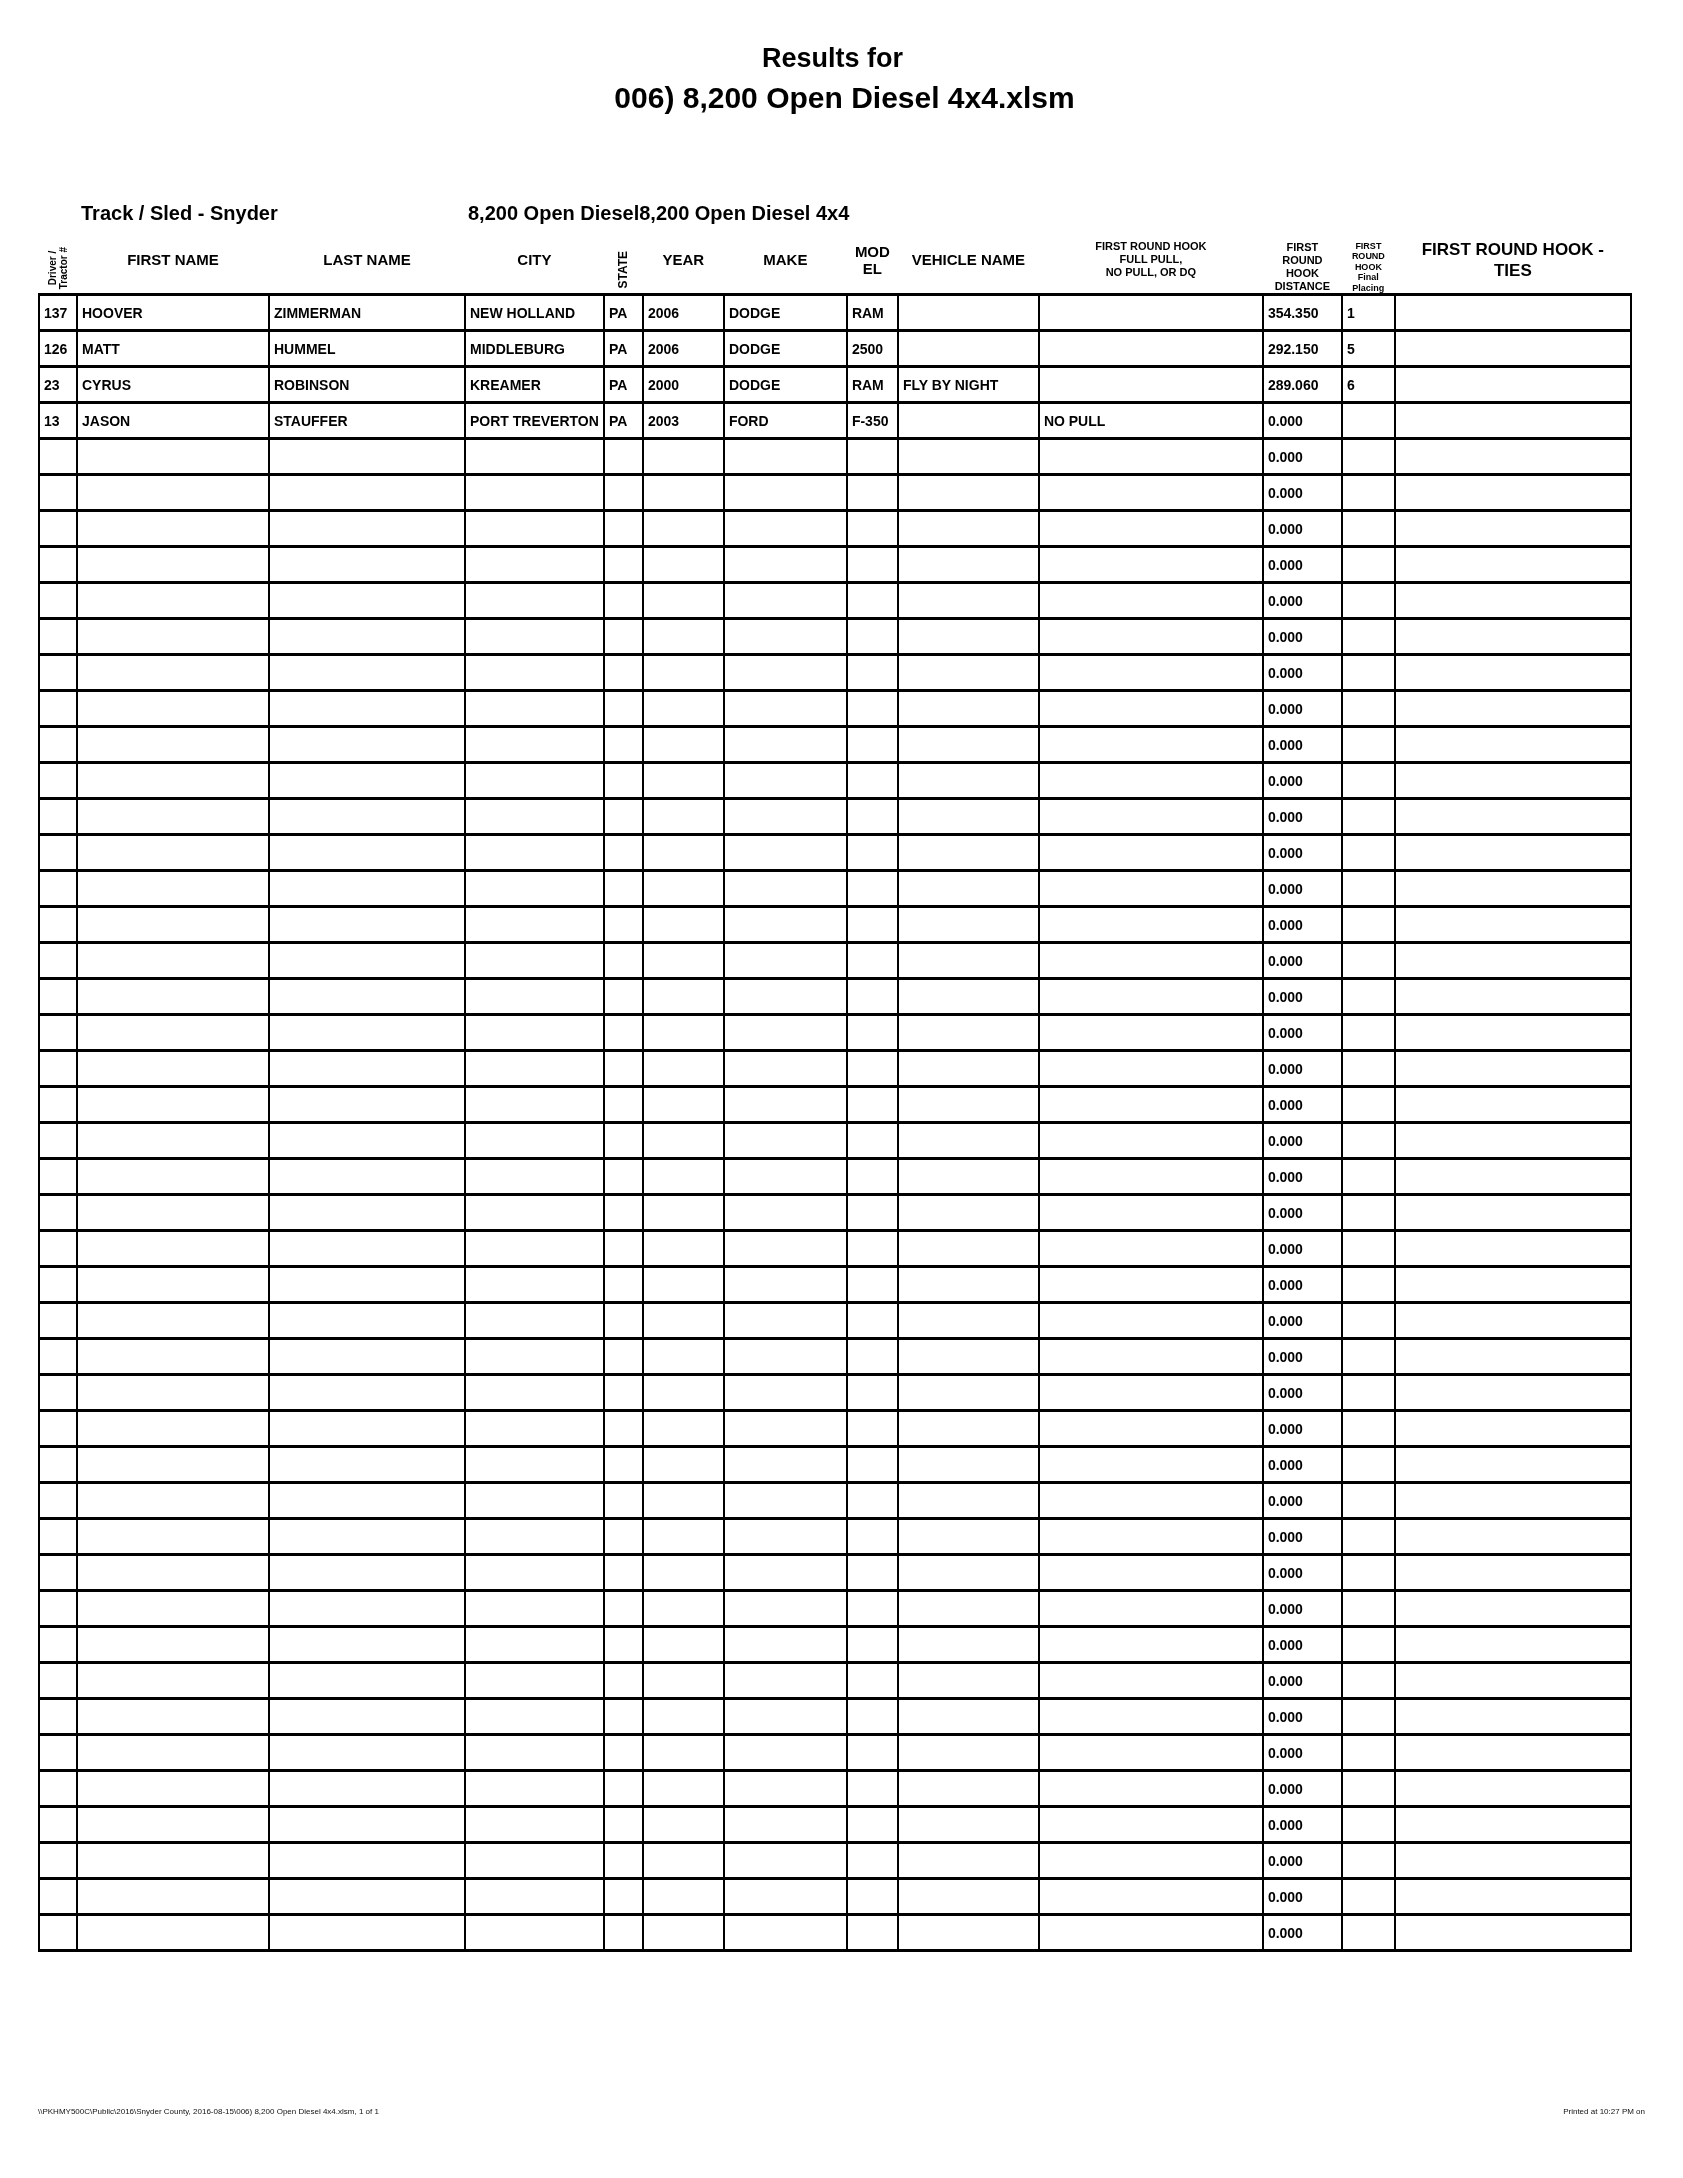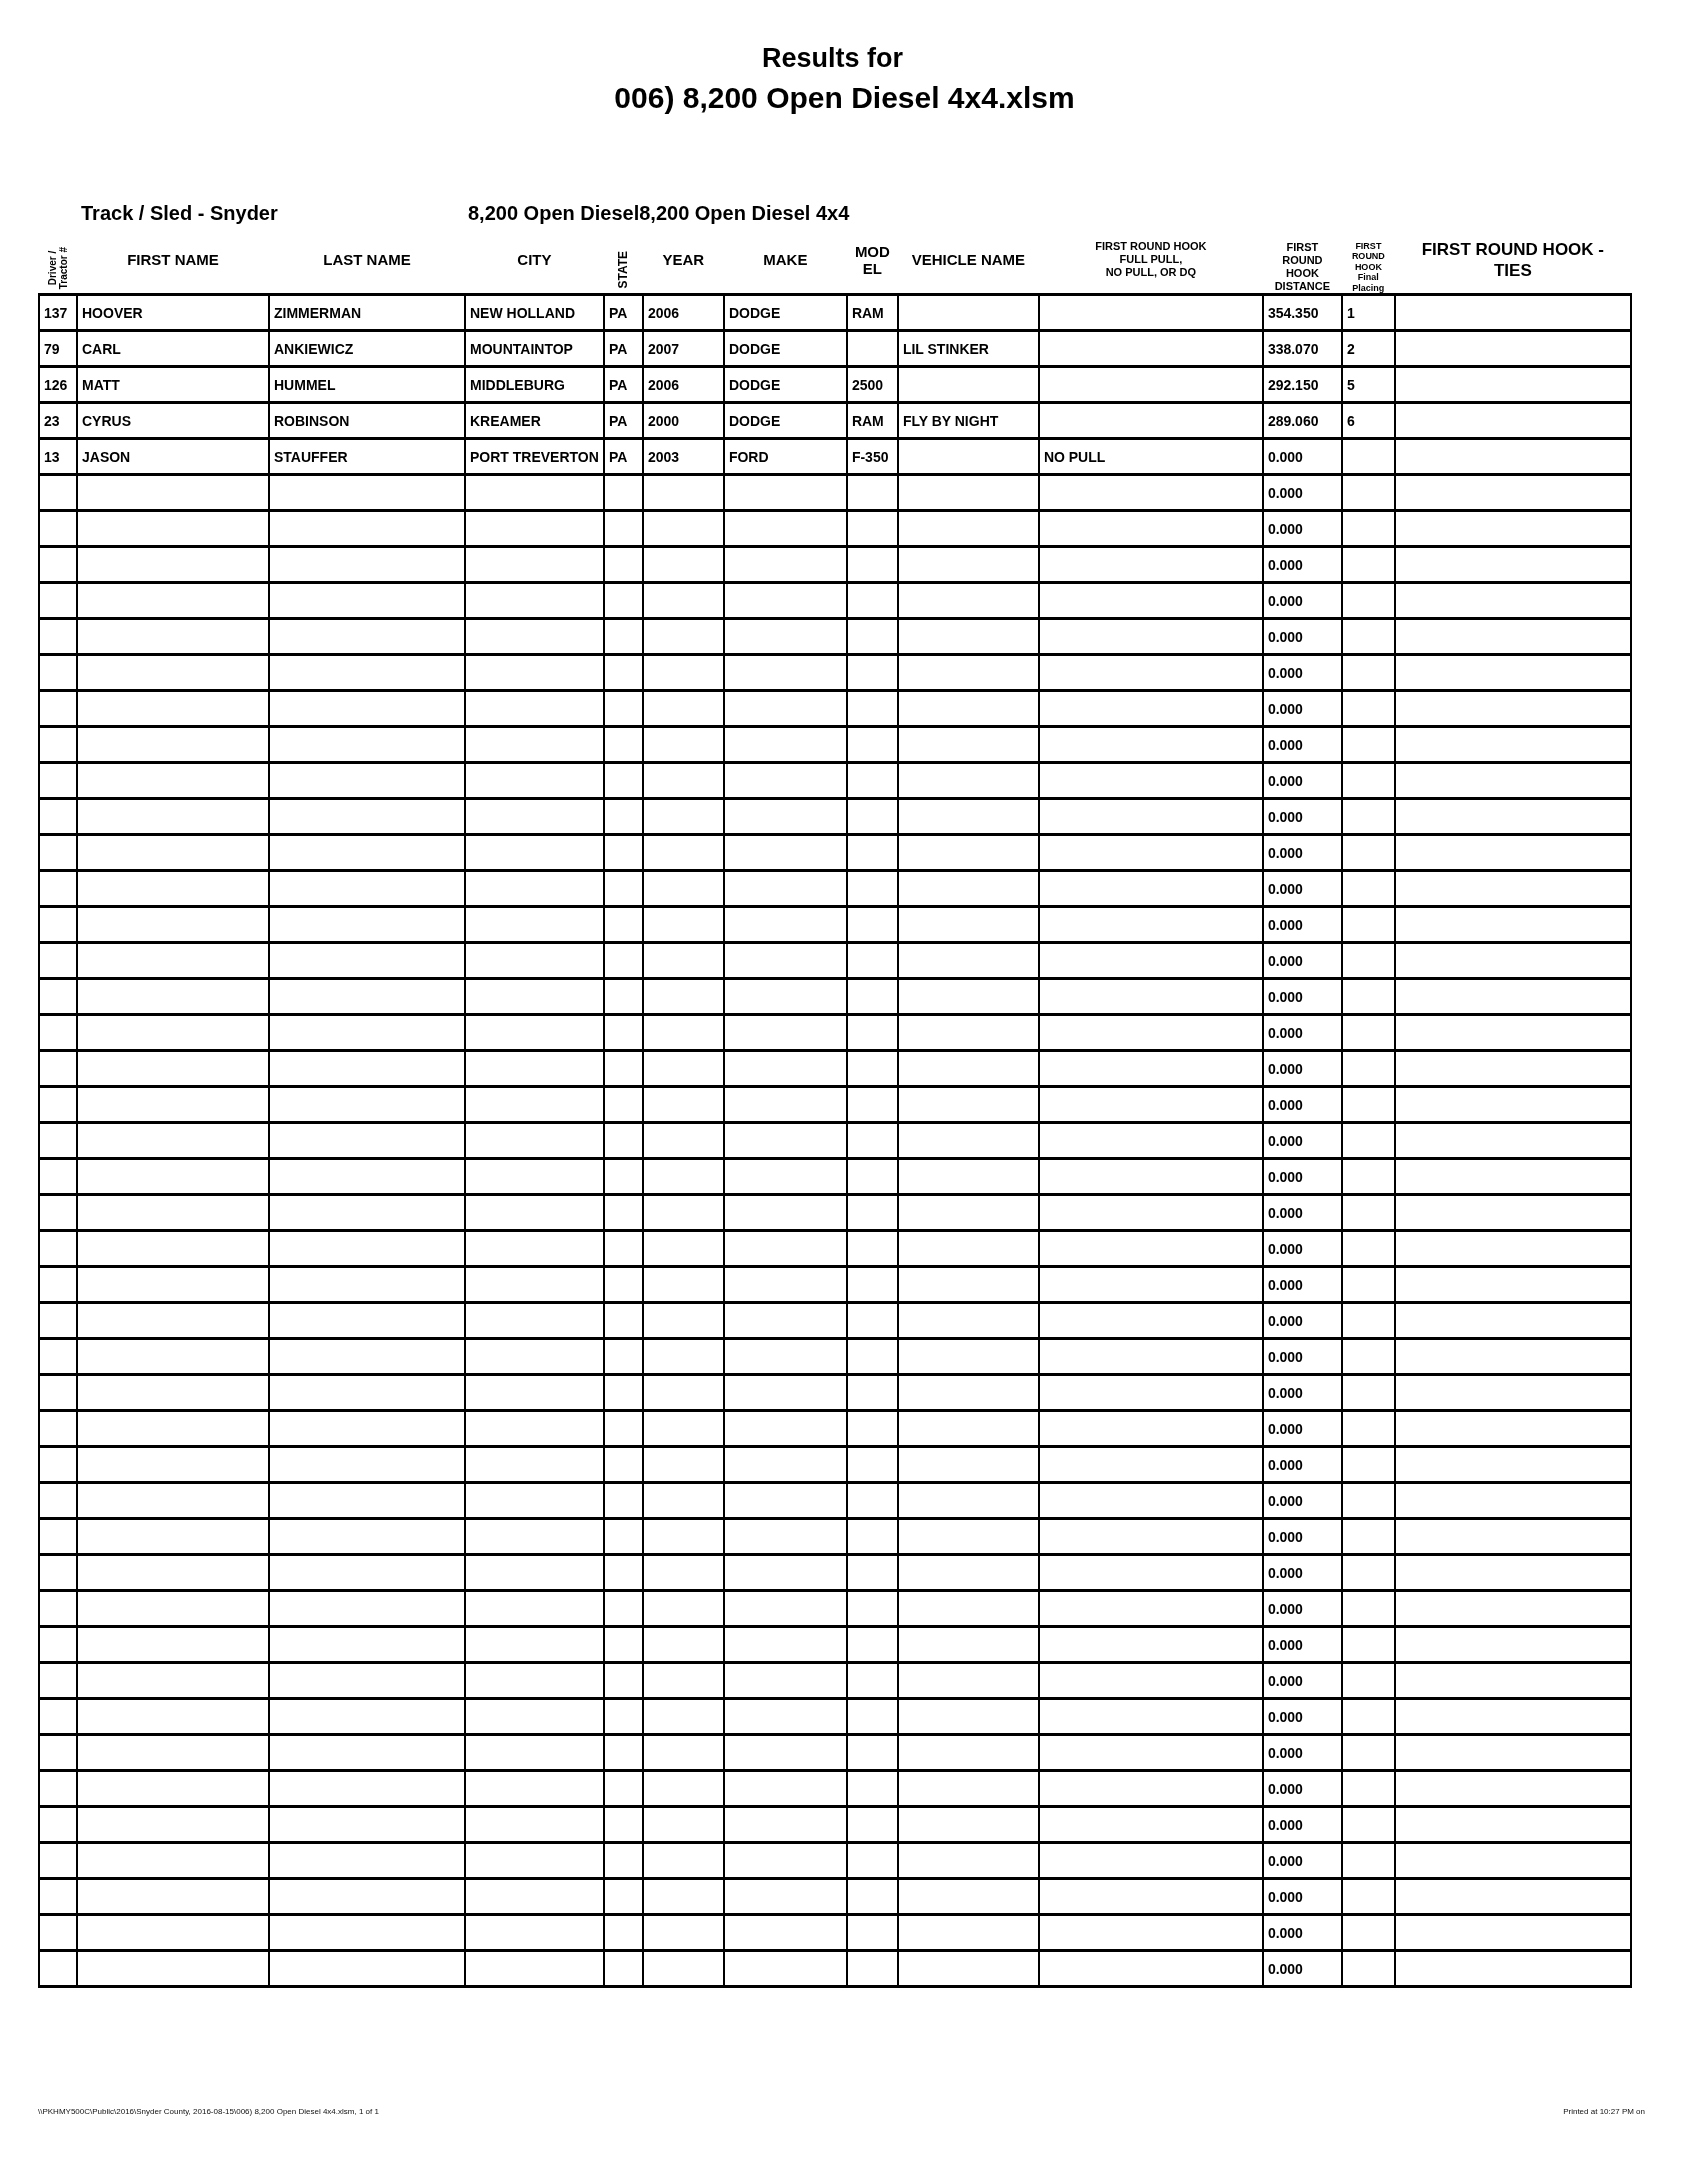--- a/index.html
+++ b/index.html
@@ -127,35 +127,20 @@
           <td class="">2006</td>
           <td class="">DODGE</td>
           <td class="">RAM</td>
           <td class=""></td>
           <td class="ta-c"></td>
           <td class="ta-r">354.350</td>
           <td class="ta-c">1</td>
           <td class=""></td>
         </tr>
         <tr>
-          <td class="ta-c">79</td>
-          <td class="">CARL</td>
-          <td class="">ANKIEWICZ</td>
-          <td class=" ta-c">MOUNTAINTOP</td>
-          <td class=" ta-c">PA</td>
-          <td class=" ta-c">2007</td>
-          <td class=" ta-c">DODGE</td>
-          <td class=" ta-c"></td>
-          <td class=" ta-c">LIL STINKER</td>
-          <td class="ta-c"></td>
-          <td class="ta-r">338.070</td>
-          <td class="ta-c">2</td>
-          <td class=""></td>
-        </tr>
-        <tr>
           <td class="ta-c">126</td>
           <td class="">MATT</td>
           <td class="">HUMMEL</td>
           <td class="">MIDDLEBURG</td>
           <td class="">PA</td>
           <td class="">2006</td>
           <td class="">DODGE</td>
           <td class="">2500</td>
           <td class=""></td>
           <td class="ta-c"></td>

